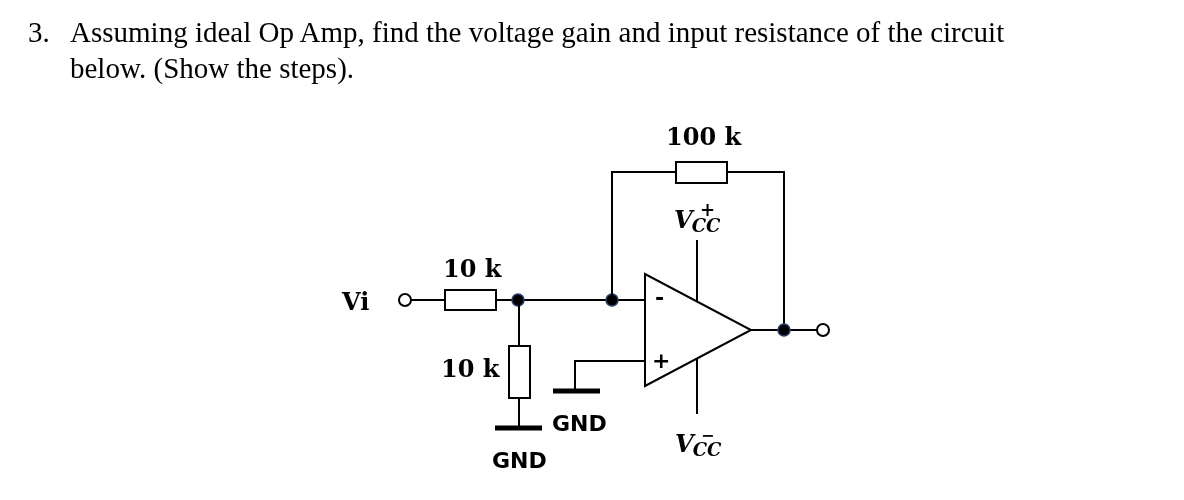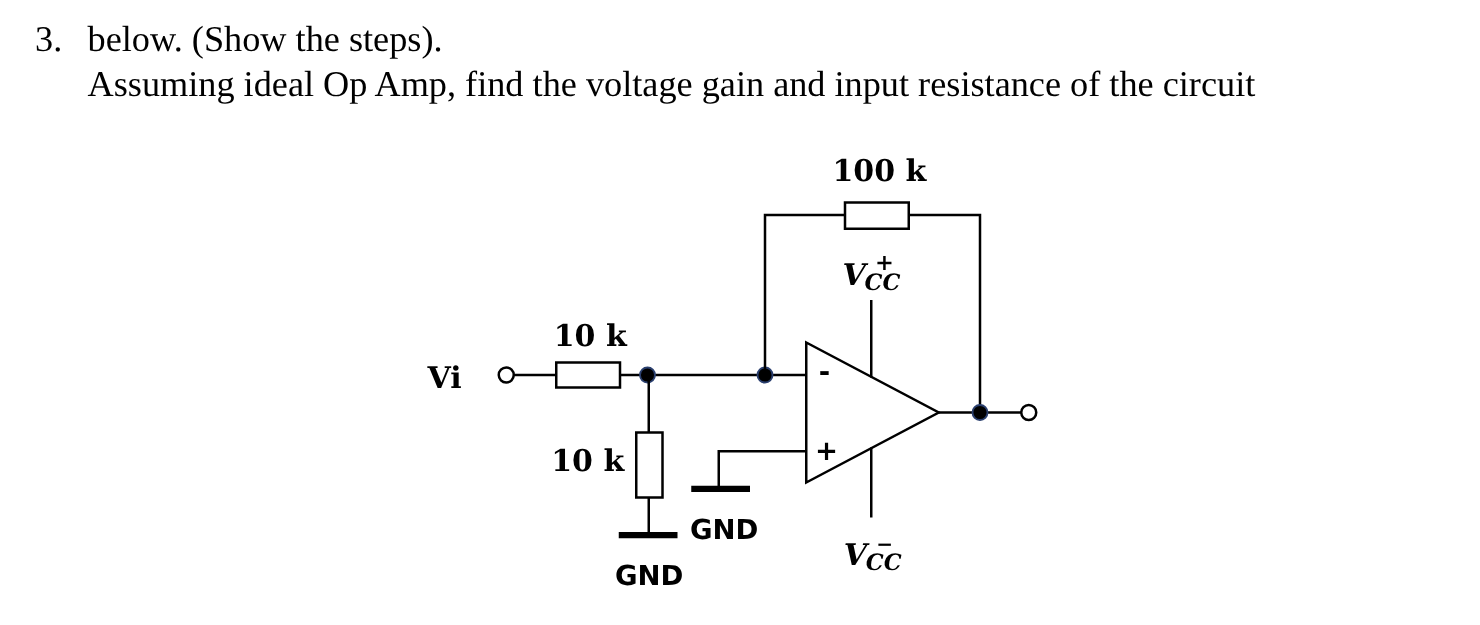--- a/index.html
+++ b/index.html
@@ -19,22 +19,22 @@
   .gnd { stroke: #000; stroke-width: 5; }
   .node { fill: #000; stroke: #2a3f6e; stroke-width: 1.5; }
   .term { fill: #fff; stroke: #000; stroke-width: 2; }
 </style>
 </head>
 <body>
 
 <div class="question">
   <span class="qnum">3.</span>
   <div class="qtext">
+    <div>Assuming ideal Op Amp, find the voltage gain and input resistance of the circuit</div>
     <div>below. (Show the steps).</div>
-    <div>Assuming ideal Op Amp, find the voltage gain and input resistance of the circuit</div>
   </div>
 </div>
 
 <svg width="1184" height="500" viewBox="0 0 1184 500">
 
   <text class="lbl-serif" x="342" y="310">Vi</text>
   <circle class="term" cx="405" cy="300" r="6"></circle>
 
   <line class="wire" x1="411" y1="300" x2="445" y2="300"></line>
   <rect class="res" x="445" y="290" width="51" height="20"></rect>

